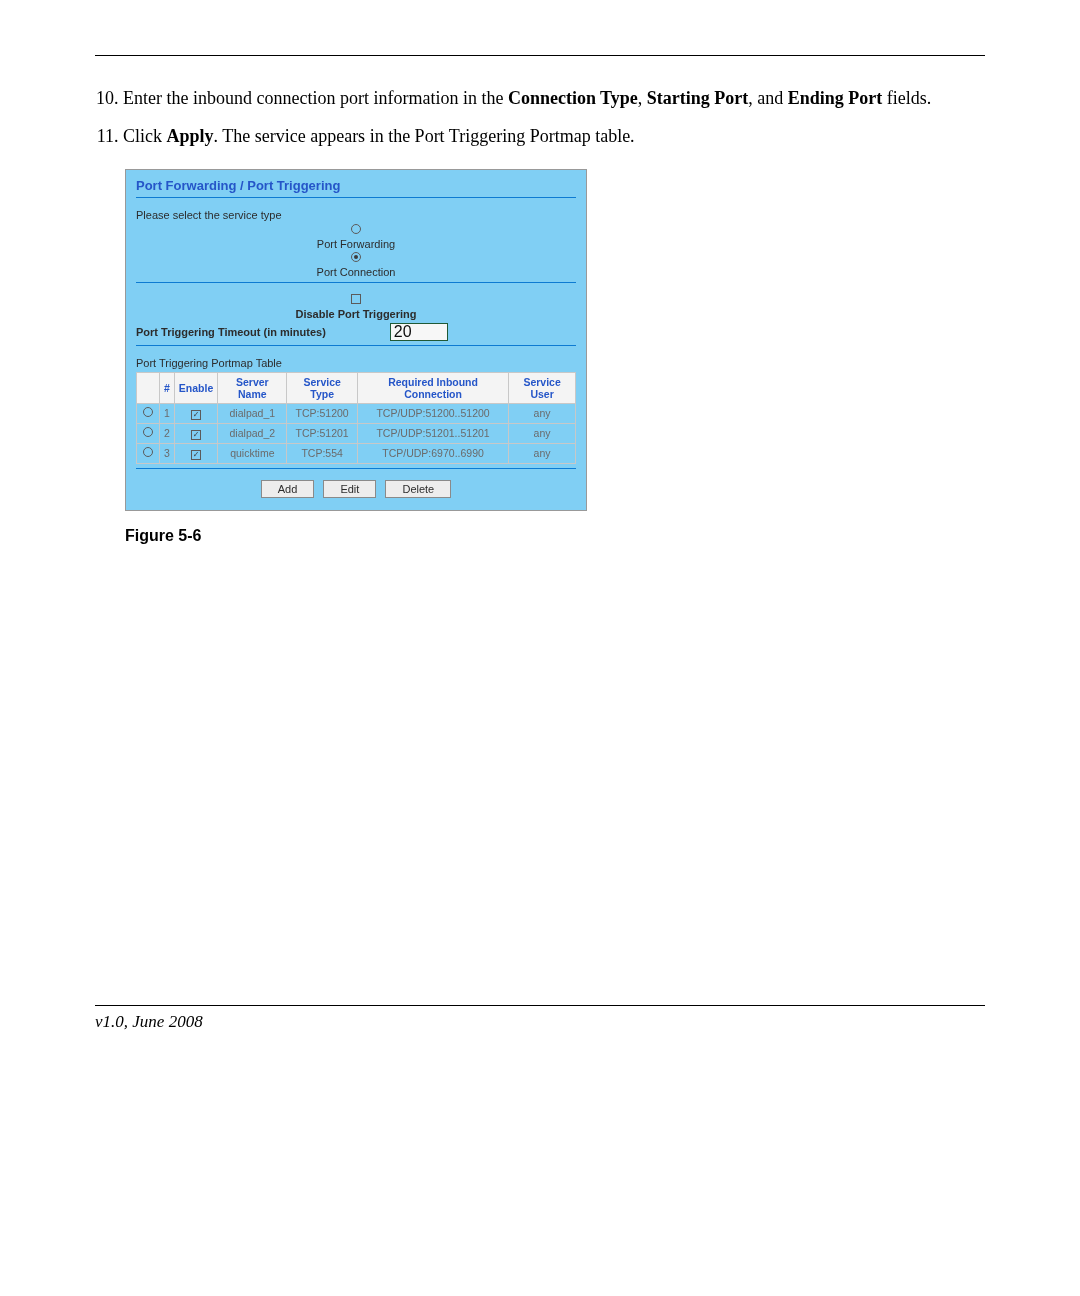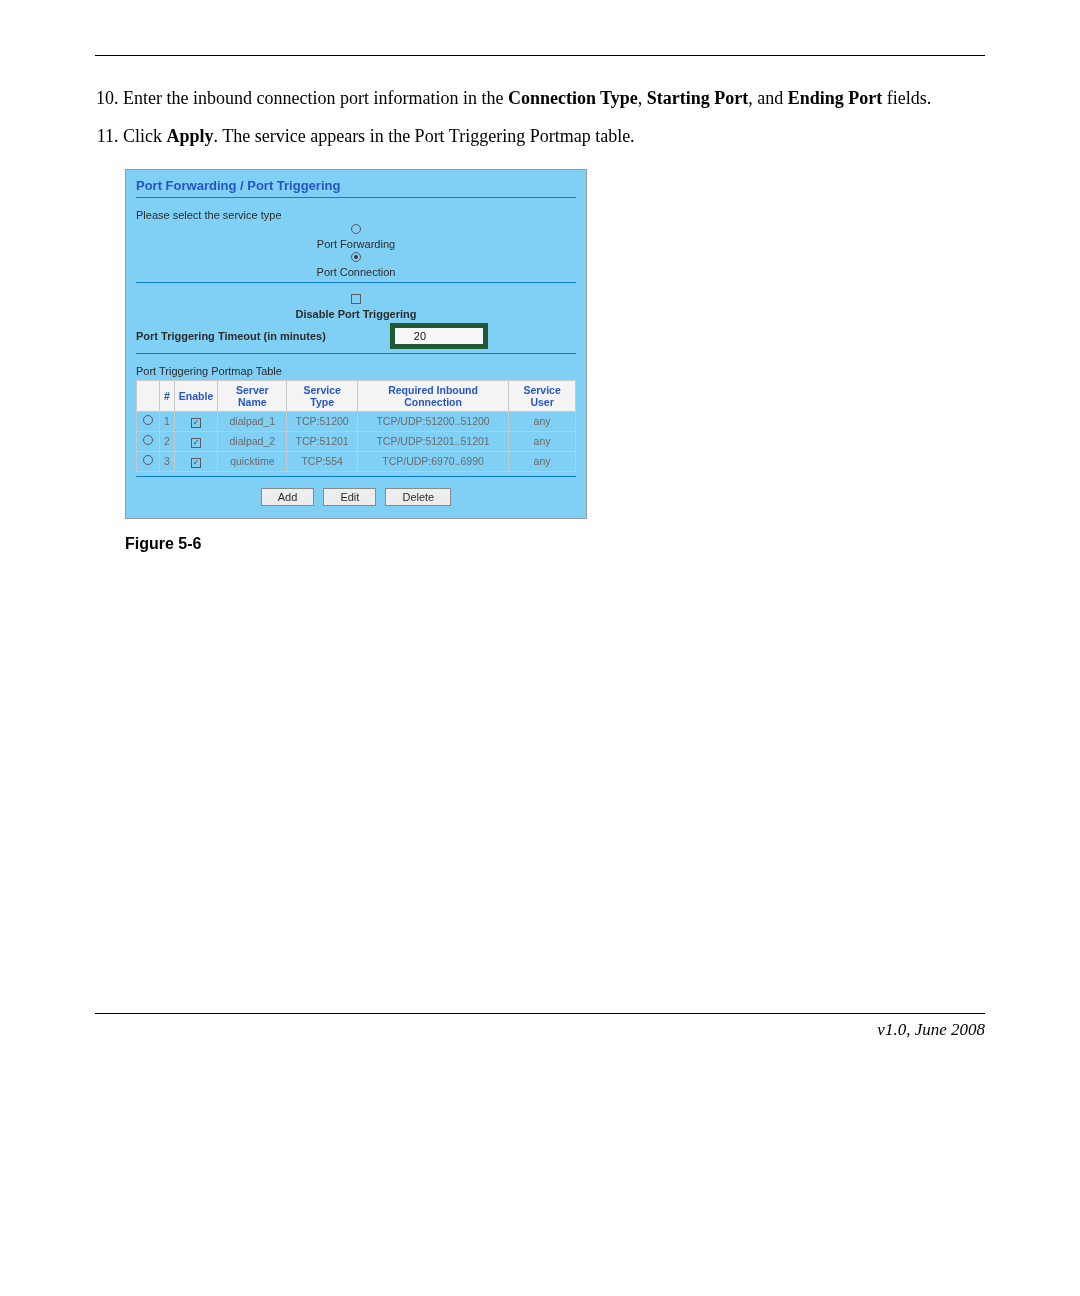--- a/index.html
+++ b/index.html
@@ -87,23 +87,23 @@
       margin: 2px auto;
     }
     .check-glyph.checked::after { content: "✓"; color: #333; }
     .ui-timeout-row {
       display: flex;
       align-items: center;
       gap: 64px;
       margin-top: 3px;
     }
     .ui-input-small {
-      border: 5px solid #14532d;
-      font-size: 11px;
-      padding: 1px 19px;
+      border: 1px solid #14532d;
+      font-size: 16px;
+      padding: 1px 3px;
       width: 50px;
       height: 14px;
       box-sizing: content-box;
     }
     .portmap-table {
       border-collapse: collapse;
       width: 100%;
       margin-top: 2px;
       font-size: 10.5px;
     }
@@ -144,21 +144,21 @@
       border-top: 1.5px solid #000;
       margin-top: 460px;
     }
     .footer-row {
       display: flex;
       justify-content: space-between;
       font-size: 17px;
       margin-top: 6px;
     }
     .footer-version {
-      text-align: right;
+      text-align: left;
       font-style: italic;
       font-size: 17px;
       margin-top: 6px;
     }
   </style>
 </head>
 <body>
 
 <div class="page">
   <div class="header-rule"></div>

